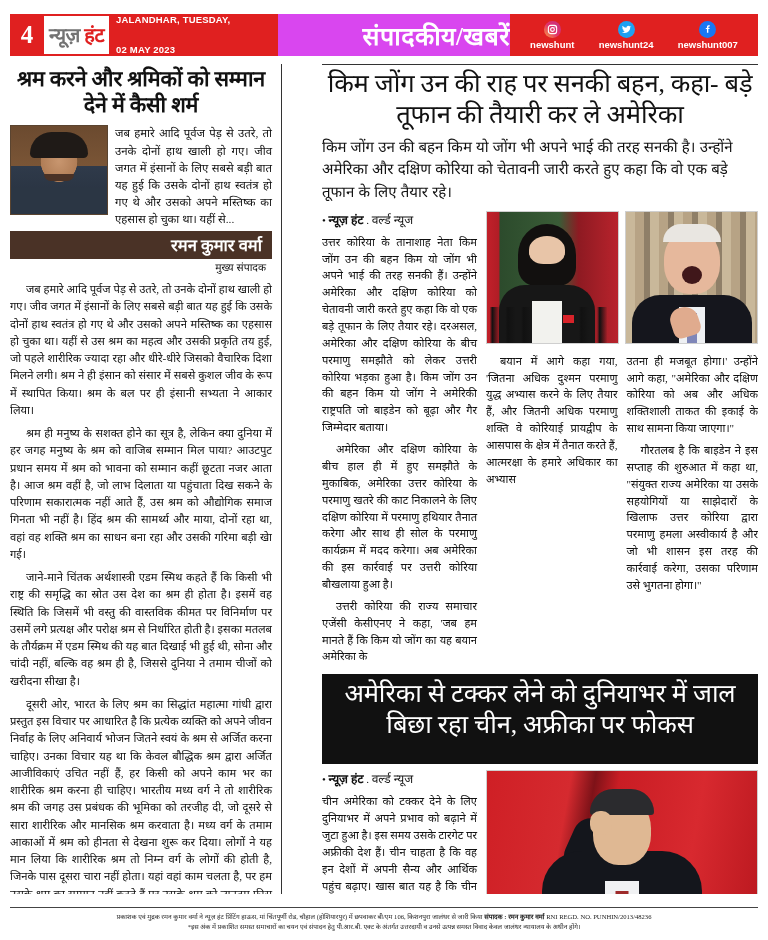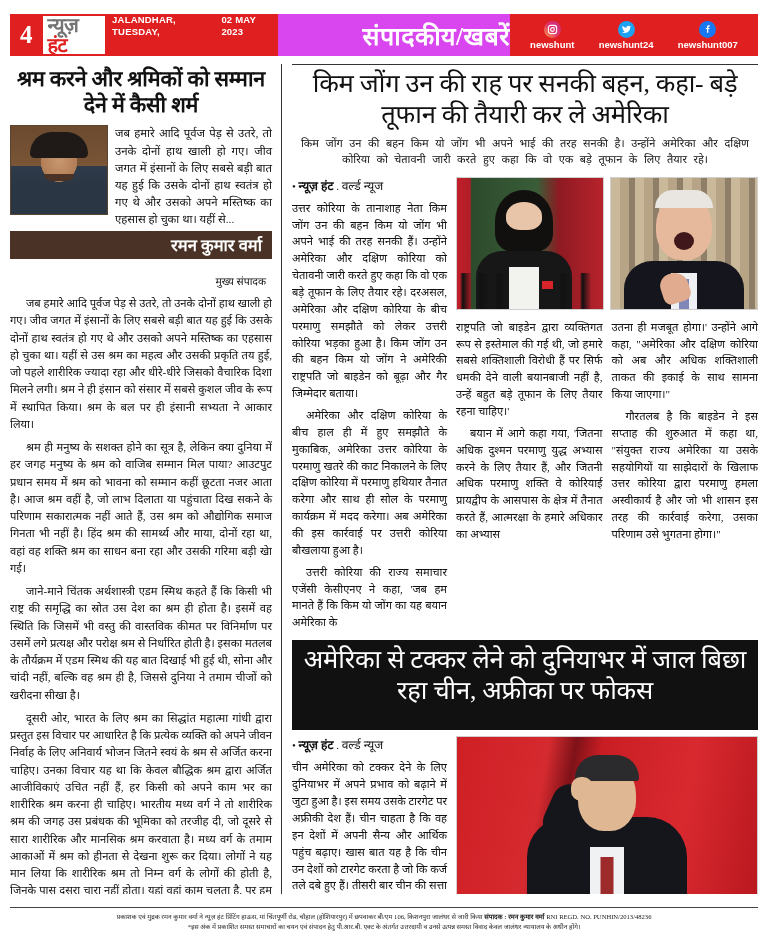--- a/index.html
+++ b/index.html
@@ -62,21 +62,21 @@
     letter-spacing: -0.5px;
   }
   .logo-blue { color: #737373; }
   .logo-red  { color: #e02020; }
   .mh-date {
     color: #fff;
     font-size: 9.5px;
     font-weight: bold;
     line-height: 1.25;
     display: flex;
-    flex-direction: row;
+    flex-direction: column;
     justify-content: space-between;
     padding-left: 7px;
     letter-spacing: 0.2px;
   }
   .mh-center {
     background: #d946ef;
     flex: 1 1 auto;
     display: flex;
     align-items: center;
     justify-content: flex-end;
@@ -118,20 +118,21 @@
     font-size: 9.5px;
     font-weight: bold;
     white-space: nowrap;
   }
 
   
   .body-grid {
     display: flex;
     margin-top: 8px;
     height: 830px;
+    gap: 30px;
   }
   .col-left {
     flex: 0 0 272px;
     padding-right: 9px;
     border-right: 1.5px solid #333;
     box-sizing: border-box;
     overflow: hidden;
   }
   .col-right {
     flex: 1 1 auto;
@@ -189,24 +190,24 @@
     color: #fff;
     text-align: right;
     font-family: "Liberation Serif", serif;
     font-size: 16.5px;
     font-weight: bold;
     padding: 2px 10px 3px 0;
     margin-top: 3px;
   }
   .byline-sub {
     text-align: right;
-    font-family: Liberation Serif, serif;
+    font-family: Liberation Sans, sans-serif;
     font-size: 10.5px;
     padding-right: 6px;
-    margin-top: 15px;
+    margin-top: 1px;
   }
   .edit-body {
     font-family: "Liberation Serif", serif;
     font-size: 11.2px;
     line-height: 1.54;
     text-align: justify;
     margin-top: 7px;
   }
   .edit-body p { margin: 0 0 6px 0; text-indent: 16px; }
 
@@ -221,24 +222,23 @@
   }
   .hl-1 { font-size: 25.5px; margin: 2px 0 6px 0; }
   .hl-2 {
     font-size: 25.5px;
     background: #111;
     color: #fff;
     padding: 5px 6px 24px 6px;
     margin: 4px 0 6px 0;
   }
   .story-sub {
-    font-family: Liberation Mono, monospace;
-    font-size: 11px;
+    font-family: Liberation Sans, sans-serif;
+    font-size: 15px;
     line-height: 1.48;
-    text-align: center;
     margin-bottom: 8px;
   }
   .story-cols {
     display: flex;
     gap: 9px;
   }
   .scol {
     flex: 1 1 0;
     min-width: 0;
   }
@@ -492,21 +492,20 @@
                 <div class="tie"></div>
                 <div class="face"></div>
                 <div class="hair"></div>
                 <div class="mouth"></div>
                 <div class="hand"></div>
               </div>
             </div>
             <div class="story-cols">
               <div class="scol">
                 <div class="story-text">
-                  <p class="noindent">राष्ट्रपति जो बाइडेन द्वारा व्यक्तिगत रूप से इस्तेमाल की गई थी, जो हमारे सबसे शक्तिशाली विरोधी हैं पर सिर्फ धमकी देने वाली बयानबाजी नहीं है, उन्हें बहुत बड़े तूफान के लिए तैयार रहना चाहिए।'</p>
                   <p>बयान में आगे कहा गया, 'जितना अधिक दुश्मन परमाणु युद्ध अभ्यास करने के लिए तैयार हैं, और जितनी अधिक परमाणु शक्ति वे कोरियाई प्रायद्वीप के आसपास के क्षेत्र में तैनात करते हैं, आत्मरक्षा के हमारे अधिकार का अभ्यास</p>
                 </div>
               </div>
               <div class="scol">
                 <div class="story-text">
                   <p class="noindent">उतना ही मजबूत होगा।' उन्होंने आगे कहा, "अमेरिका और दक्षिण कोरिया को अब और अधिक शक्तिशाली ताकत की इकाई के साथ सामना किया जाएगा।"</p>
                   <p>गौरतलब है कि बाइडेन ने इस सप्ताह की शुरुआत में कहा था, "संयुक्त राज्य अमेरिका या उसके सहयोगियों या साझेदारों के खिलाफ उत्तर कोरिया द्वारा परमाणु हमला अस्वीकार्य है और जो भी शासन इस तरह की कार्रवाई करेगा, उसका परिणाम उसे भुगतना होगा।"</p>
                 </div>
               </div>
             </div>

